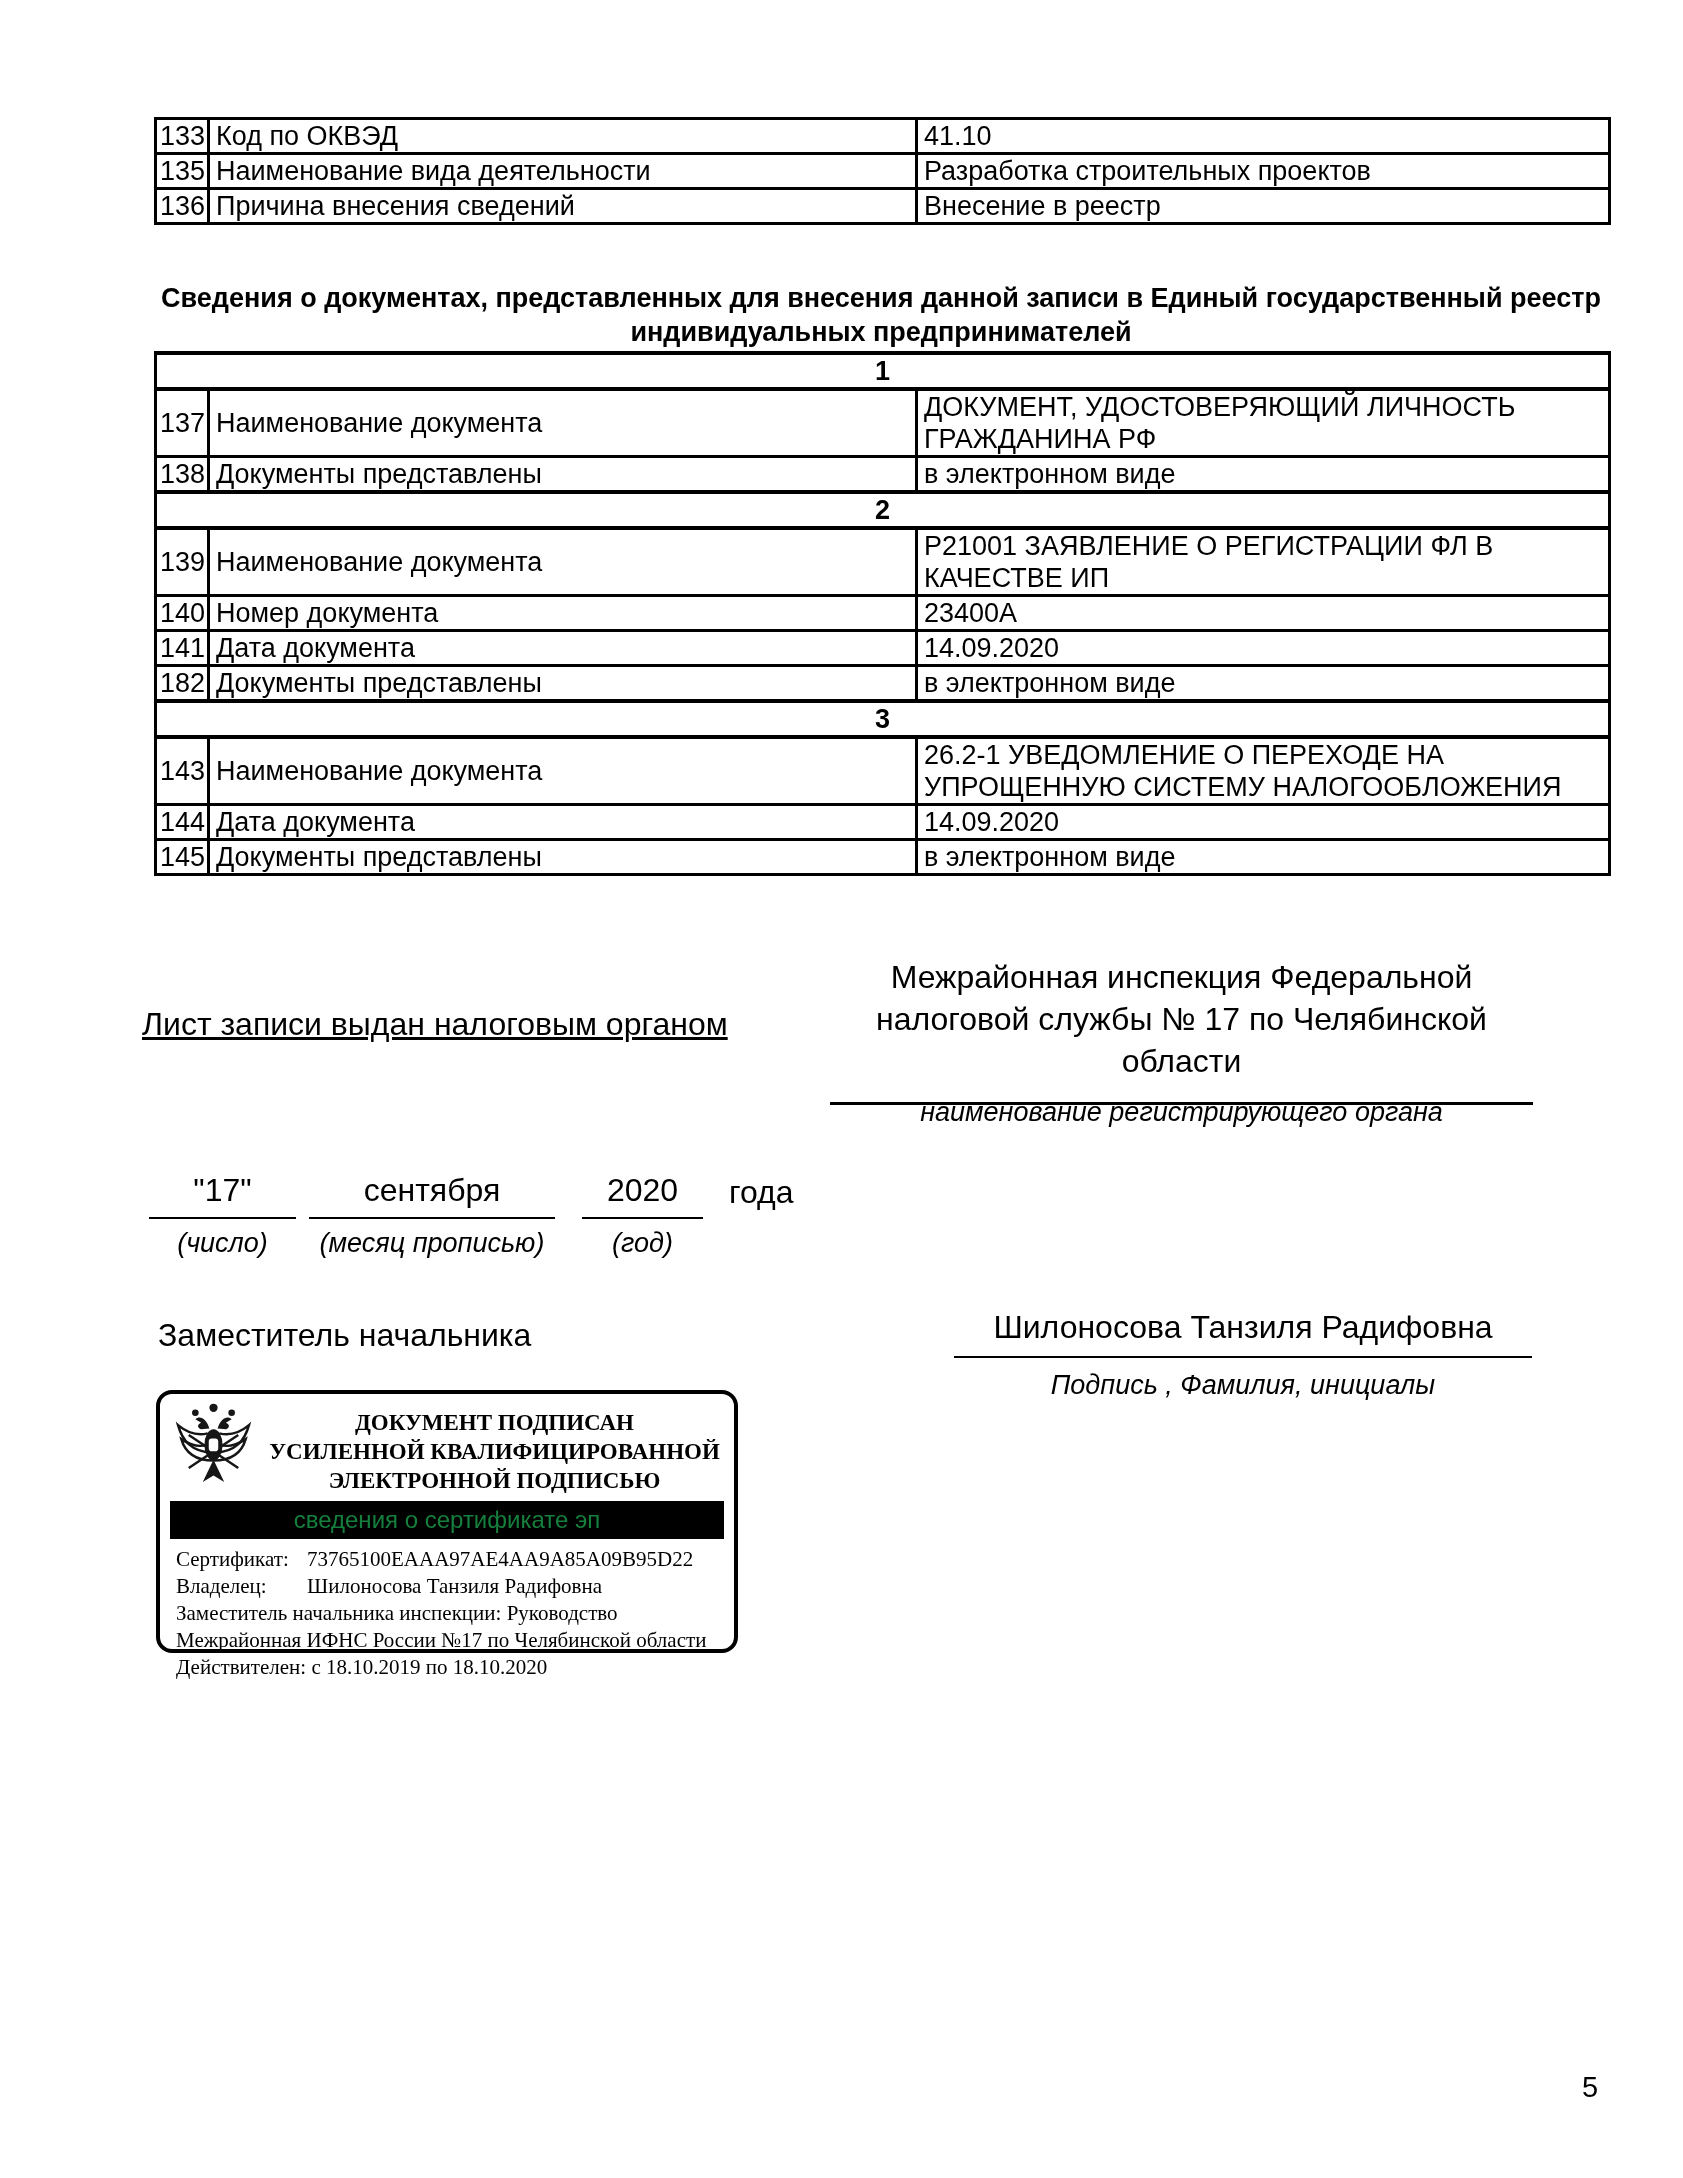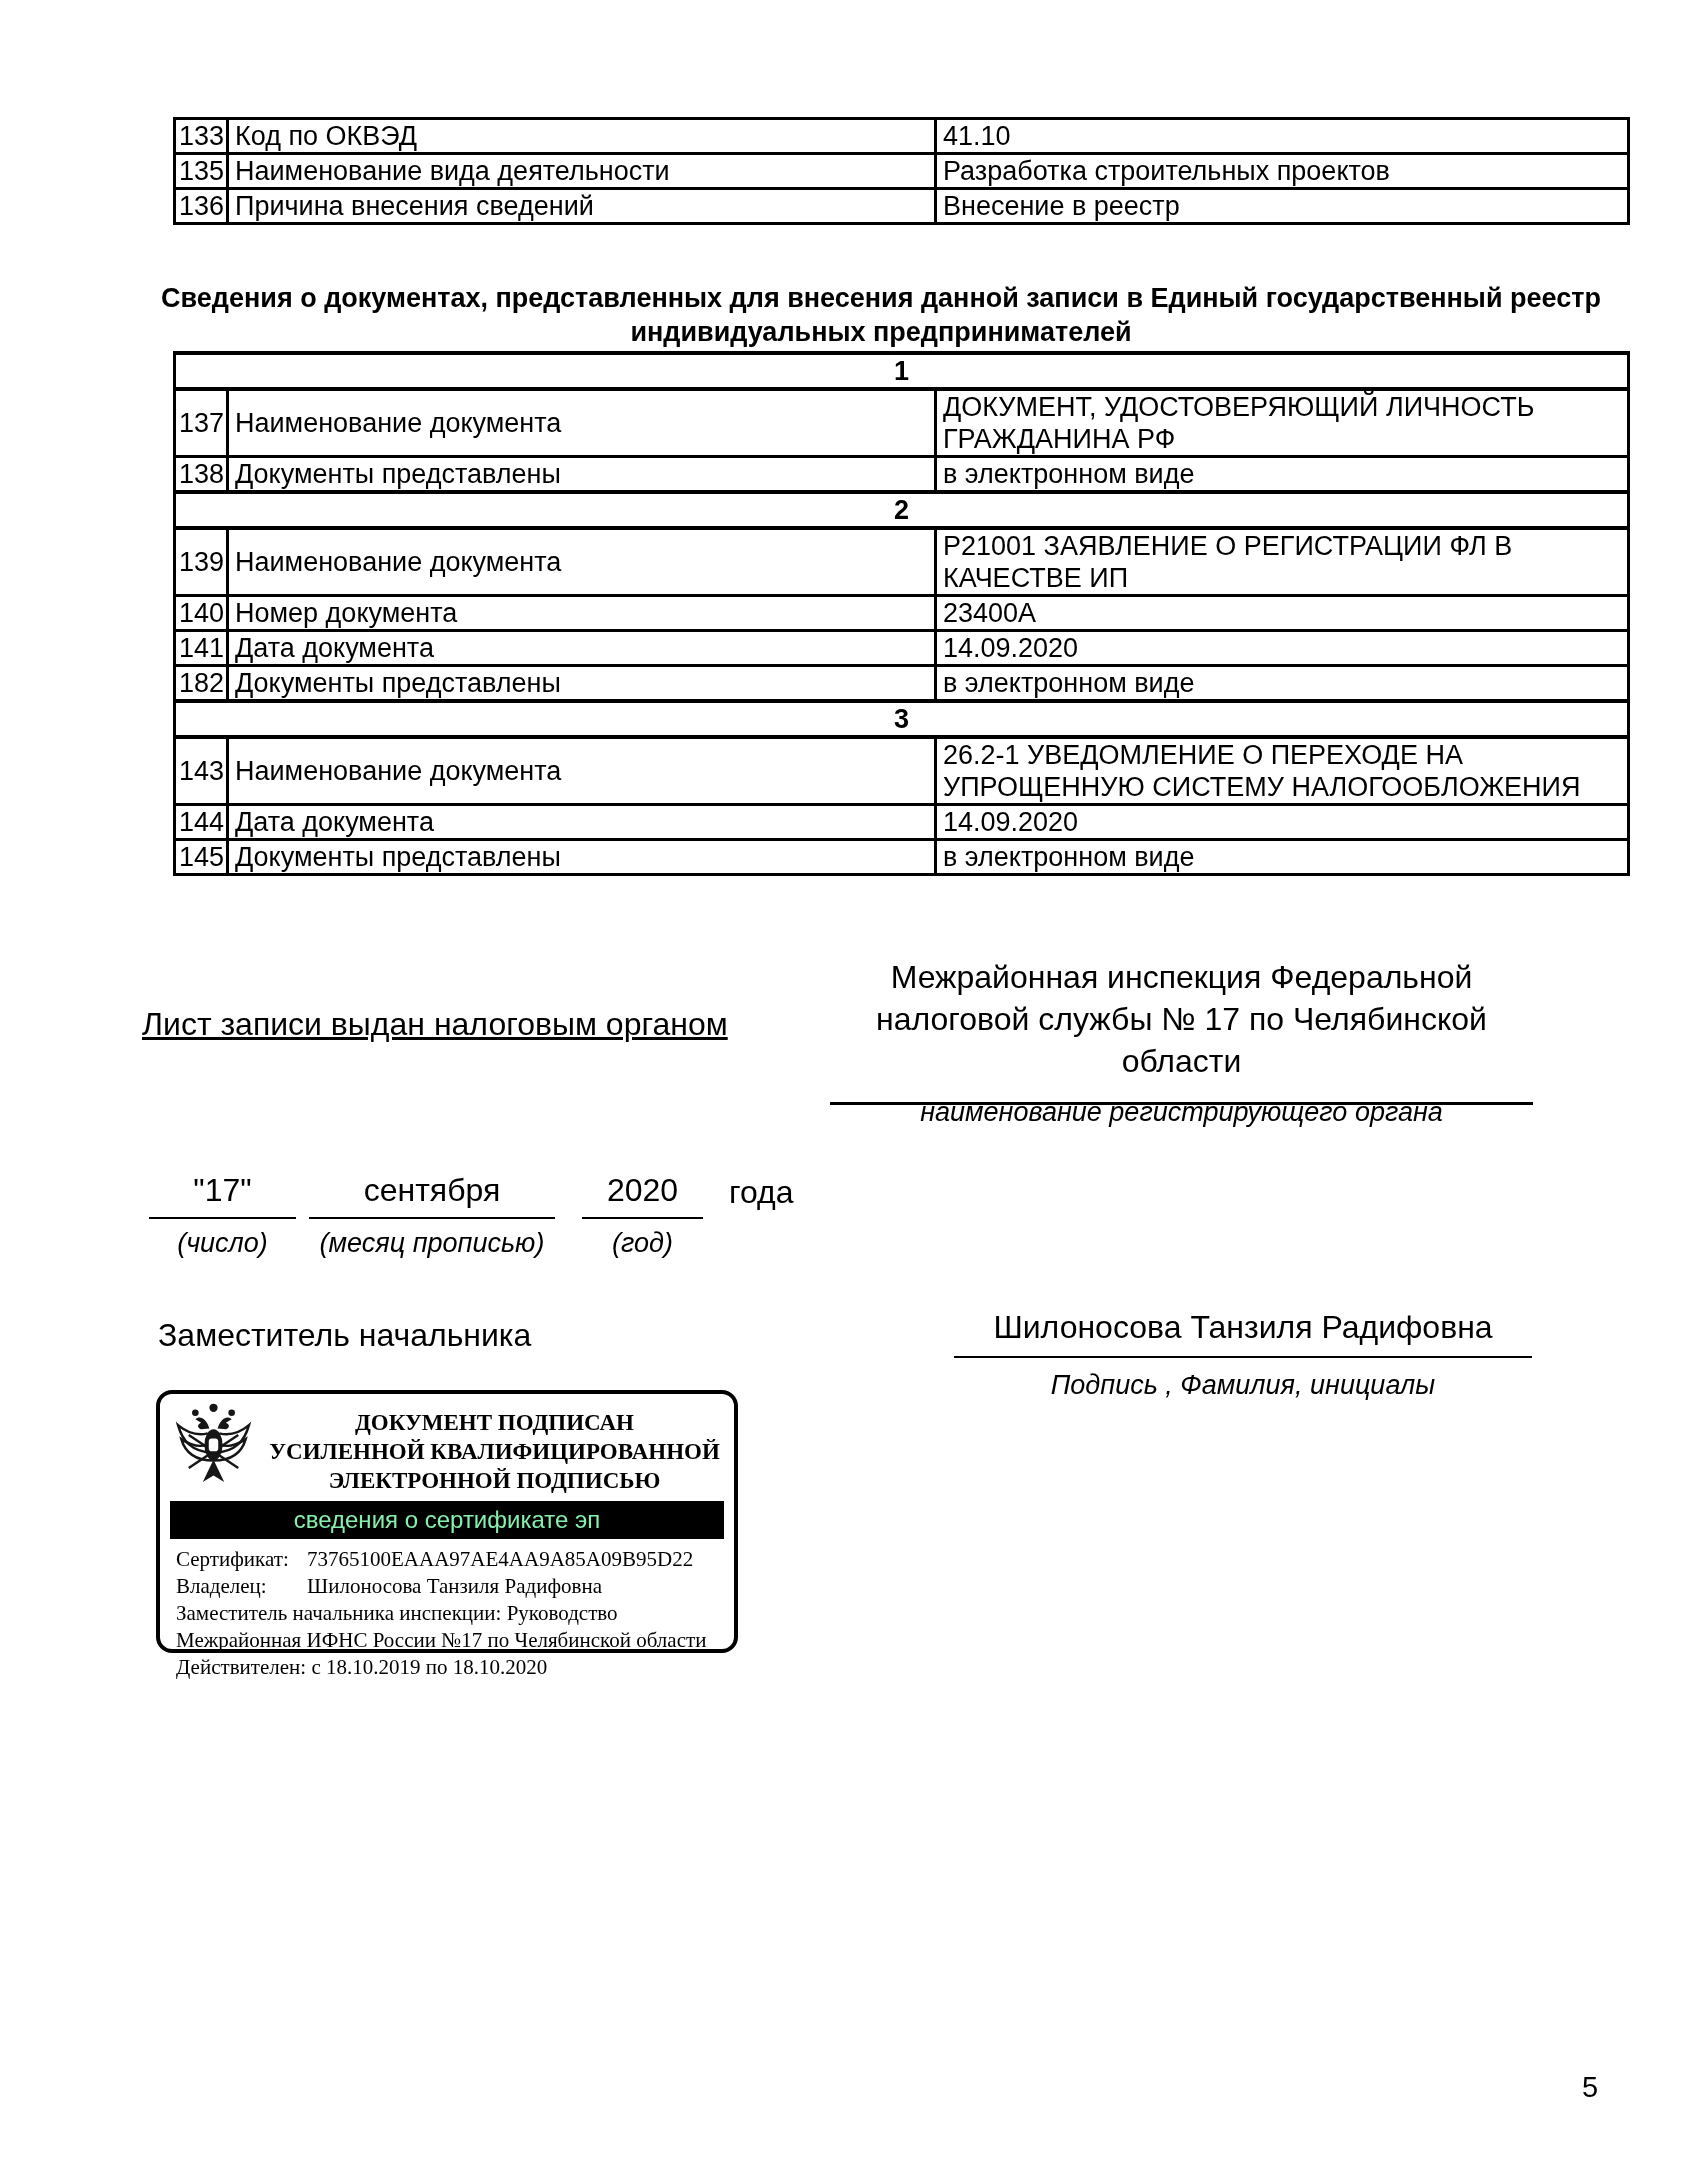--- a/index.html
+++ b/index.html
@@ -6,21 +6,21 @@
   html,body { background:#ffffff; }
   body {
     width:1683px; height:2178px;
     position:relative;
     color:#000;
     font-family:"Liberation Sans", sans-serif;
   }
   .abs { position:absolute; }
 
   
-  table.doc { border-collapse:collapse; table-layout:fixed; width:1454px;margin-left:19px; }
+  table.doc { border-collapse:collapse; table-layout:fixed; width:1454px; }
   table.doc td {
     border:3px solid #000;
     font-size:27px; line-height:32px;
     vertical-align:middle;
     overflow:hidden;
     word-wrap:break-word;
   }
   td.c-num   { padding:0 0 0 3px; }
   td.c-label { padding:0 4px 0 6px; }
   td.c-value { padding:0 4px 0 6px; }
@@ -78,21 +78,21 @@
     background:#fff;
   }
   .stamp .emblem { position:absolute; left:12px; top:8px; width:83px; height:99px; }
   .stamp .title {
     position:absolute; left:101px; right:6px; top:14px;
     font-family:"Liberation Serif", serif; font-weight:bold;
     font-size:23px; line-height:29px; text-align:center;
   }
   .stamp .bar {
     position:absolute; left:10px; right:10px; top:107px; height:38px;
-    background:#000; color:#86efac;
+    background:#000; color:#15803d;
     font-size:24px; line-height:38px; text-align:center;
   }
   .stamp .body {
     position:absolute; left:16px; right:0; top:152px;
     font-family:"Liberation Serif", serif;
     font-size:21px; line-height:27px;
   }
   .stamp .body .lbl { display:inline-block; width:131px; }
 
   .page-number { left:1582px; top:2071px; font-size:29px; }

